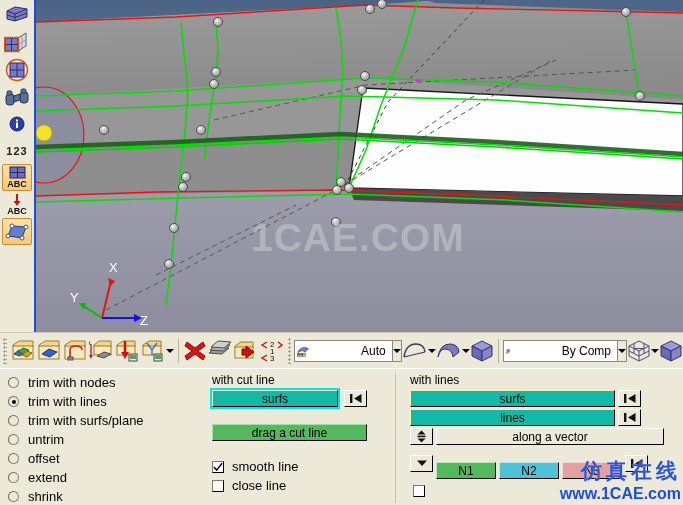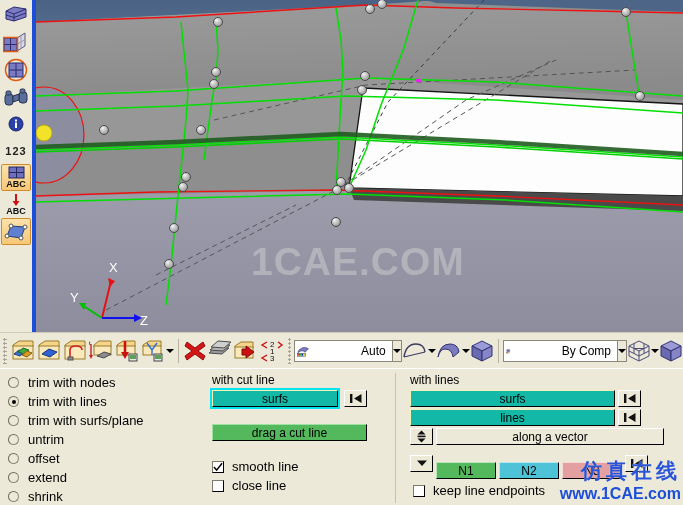--- a/index.html
+++ b/index.html
@@ -8,37 +8,37 @@
     font-family: "Liberation Sans", sans-serif;
     font-size: 12px;
     background: #ece9d8;
     position: relative;
   }
   #app { position:relative; width:683px; height:505px; }
 
   
   #left-toolbar {
     position:absolute; left:0; top:0; width:36px; height:332px;
-    background:#ece9d8; border-right:4px solid #1d4ed8;
+    background:#ece9d8; border-right:2px solid #1d4ed8;
     display:flex; flex-direction:column; align-items:center;
     padding-top:2px;
   }
   .vtool { width:30px; height:27px; position:relative;
            display:flex; align-items:center; justify-content:center; }
   .vtool.sel { background:linear-gradient(#fde2ac,#f6c878);
                border:1px solid #d08b2a; border-radius:2px; }
 
   
   #viewport {
     position:absolute; left:36px; top:0; width:647px; height:332px;
     overflow:hidden; background:#8f8f8f;
   }
   #viewport svg { display:block; }
   .wm-main {
-    position:absolute; left:215px; top:240px;
+    position:absolute; left:215px; top:216px;
     font-family:"Liberation Sans", sans-serif;
     font-size:39px; font-weight:bold; letter-spacing:1px;
     color:rgba(215,215,215,0.45);
     pointer-events:none; user-select:none;
   }
 
   
   #htoolbar {
     position:absolute; left:0; top:332px; width:683px; height:36px;
     background:#ece9d8; border-top:1px solid #cfcabb;
@@ -667,21 +667,20 @@
         <div class="rewind">
           <svg width="14" height="11" viewBox="0 0 14 11">
             <rect x="1" y="1" width="2.4" height="9" fill="#111"></rect>
             <path d="M12.5 1 L12.5 10 L5 5.5 Z" fill="#111"></path>
           </svg>
         </div>
       </div>
 
       <div class="cb-row" style="margin-top:2px;">
         <span class="cbox" style="margin-left:3px;"></span>
-        <span class="cb-label2">keep line endpoints</span>
       </div>
     </div>
 
     <div class="wm-cn">
       <span>仿真在线</span>
     </div>
     <div class="wm-url">www.1CAE.com</div>
   </div>
 
 </div>

